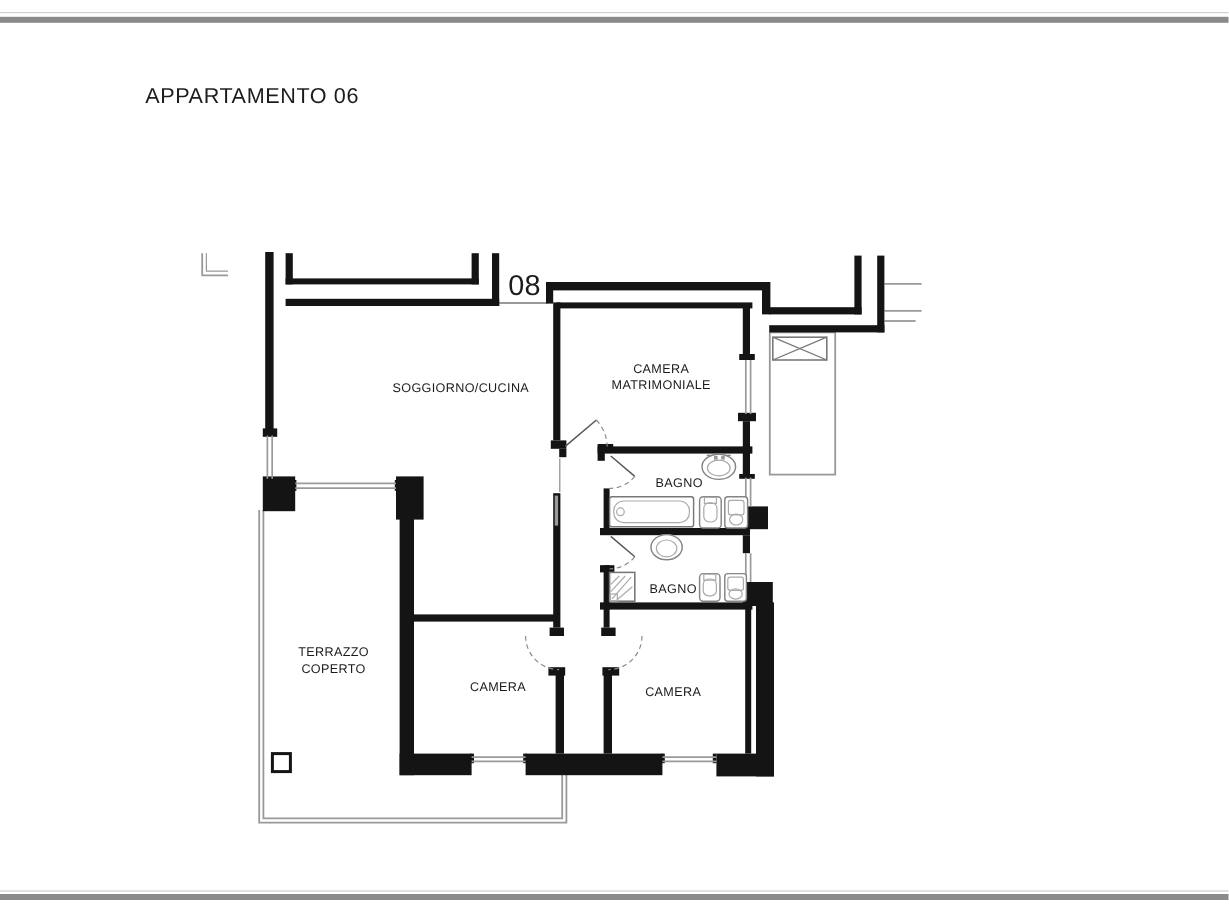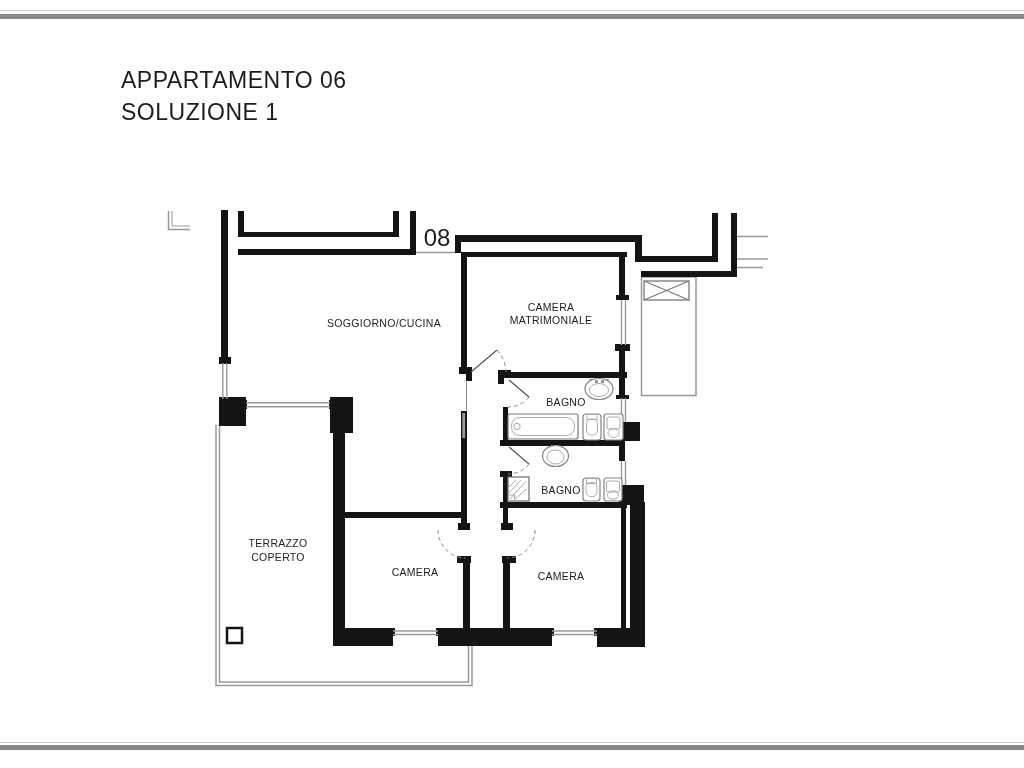--- a/index.html
+++ b/index.html
@@ -1,21 +1,21 @@
 <!DOCTYPE html>
 <html><head>
 <meta charset="utf-8">
 <style>
   html,body{margin:0;padding:0;background:#fff;}
   #page{position:relative;width:1024px;height:768px;background:#fff;overflow:hidden;
         font-family:"Liberation Sans", sans-serif;}
   .rule-light{position:absolute;left:0;width:1024px;height:1px;background:#cfcfcf;}
   .rule-dark{position:absolute;left:0;width:1024px;height:5px;background:#8a8a8a;}
   #title-block{position:absolute;left:121px;top:64px;color:#1c1c1c;
-               font-size:23px;line-height:32px;letter-spacing:0.5px;font-weight:400;}
+               font-size:18px;line-height:32px;letter-spacing:0.5px;font-weight:400;}
   svg text{fill:#1c1c1c;font-family:"Liberation Sans",sans-serif;}
   .room-label{font-size:10.5px;letter-spacing:0.3px;}
   .unit-label{font-size:24px;}
   .wall{fill:#141414;}
   .glz{stroke:#9a9a9a;stroke-width:1.4;}
   .ctx{stroke:#999;stroke-width:1.5;fill:none;}
   .fix{stroke:#858585;stroke-width:1.2;fill:#fff;}
   .fix2{stroke:#aaa;stroke-width:1;fill:none;}
   .leafline{stroke:#555;stroke-width:1.2;}
   .arcdash{stroke:#8a8a8a;stroke-width:1;fill:none;stroke-dasharray:4 3;}
@@ -26,21 +26,20 @@
 
 <div id="page">
 
   <div class="rule-light" style="top:10px"></div>
   <div class="rule-dark" style="top:14px"></div>
   <div class="rule-light" style="top:742px"></div>
   <div class="rule-dark" style="top:745px"></div>
 
   <div id="title-block">
     <div>APPARTAMENTO 06</div>
-    <div>SOLUZIONE 1</div>
   </div>
 
   <svg width="1024" height="768" viewBox="0 0 1024 768" style="position:absolute;left:0;top:0">
 
     <g>
       <path class="ctx" d="M 190,229.5 L 168.5,229.5 L 168.5,211"></path>
       <path class="ctx" style="stroke-width:1" d="M 190,226 L 172,226 L 172,211"></path>
       <line class="ctx" x1="416" y1="252.5" x2="456" y2="252.5"></line>
       <line class="ctx" x1="737" y1="236.5" x2="768" y2="236.5"></line>
       <line class="ctx" x1="737" y1="259" x2="768" y2="259"></line>

